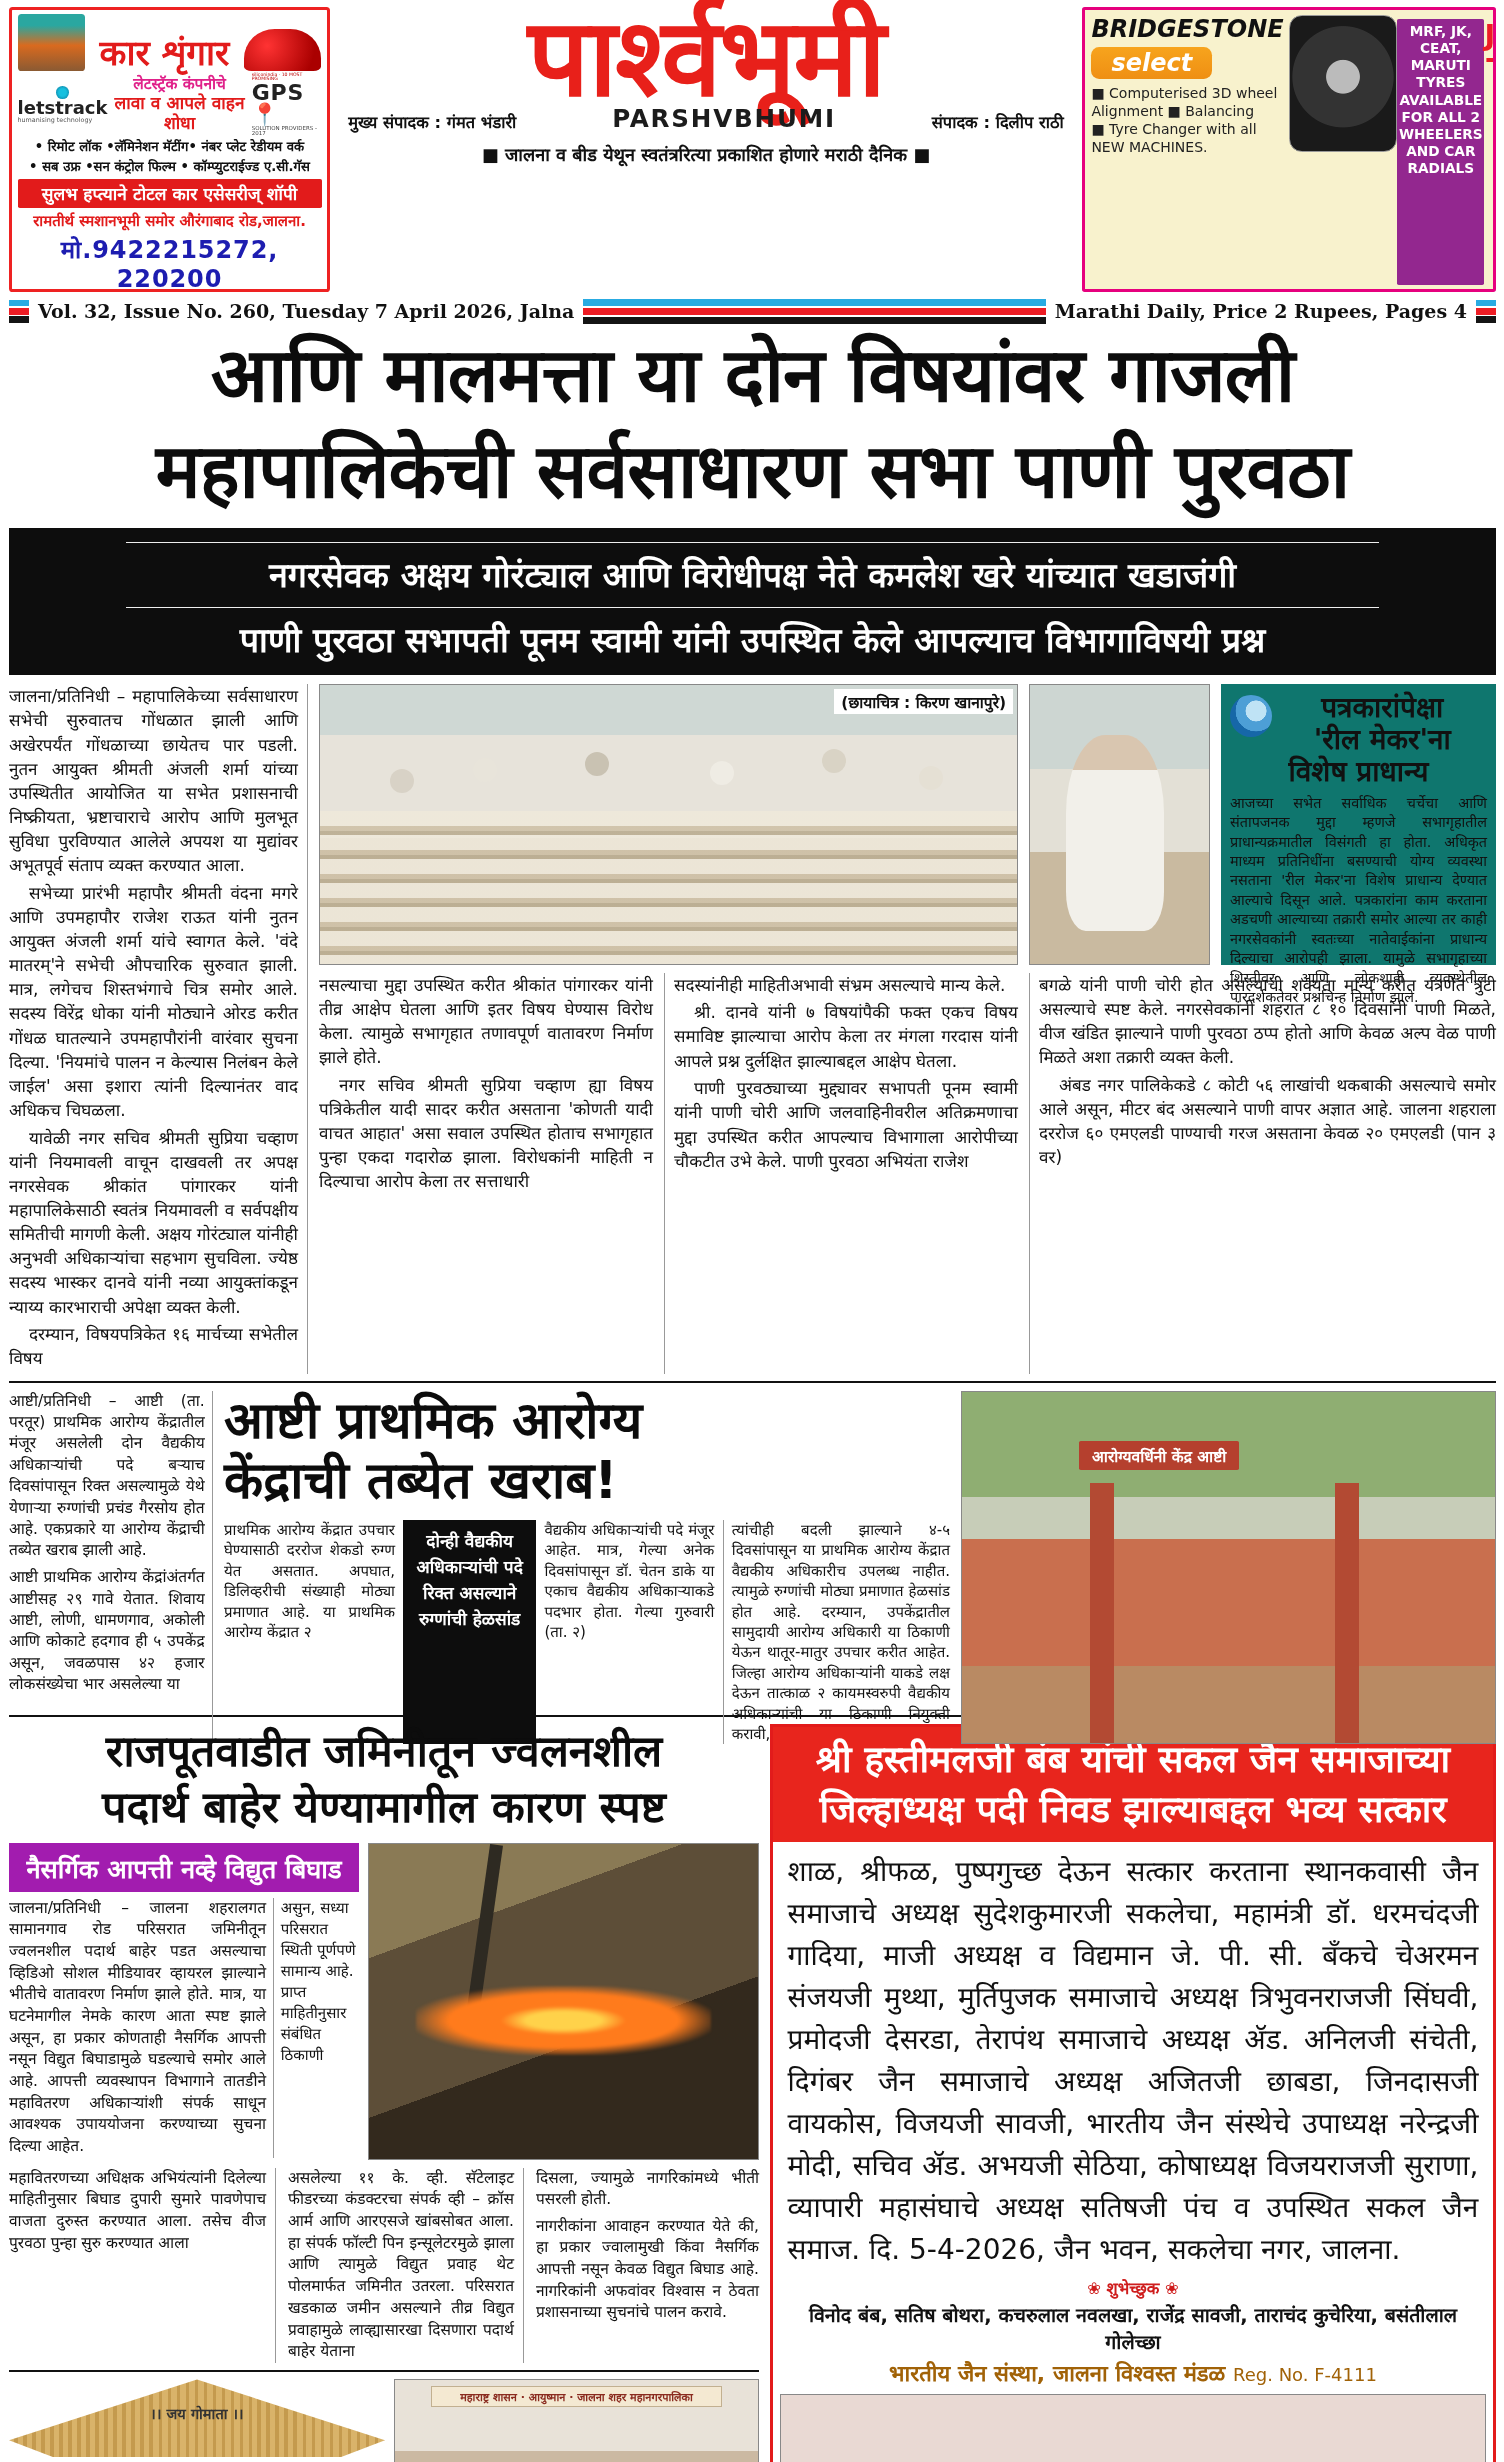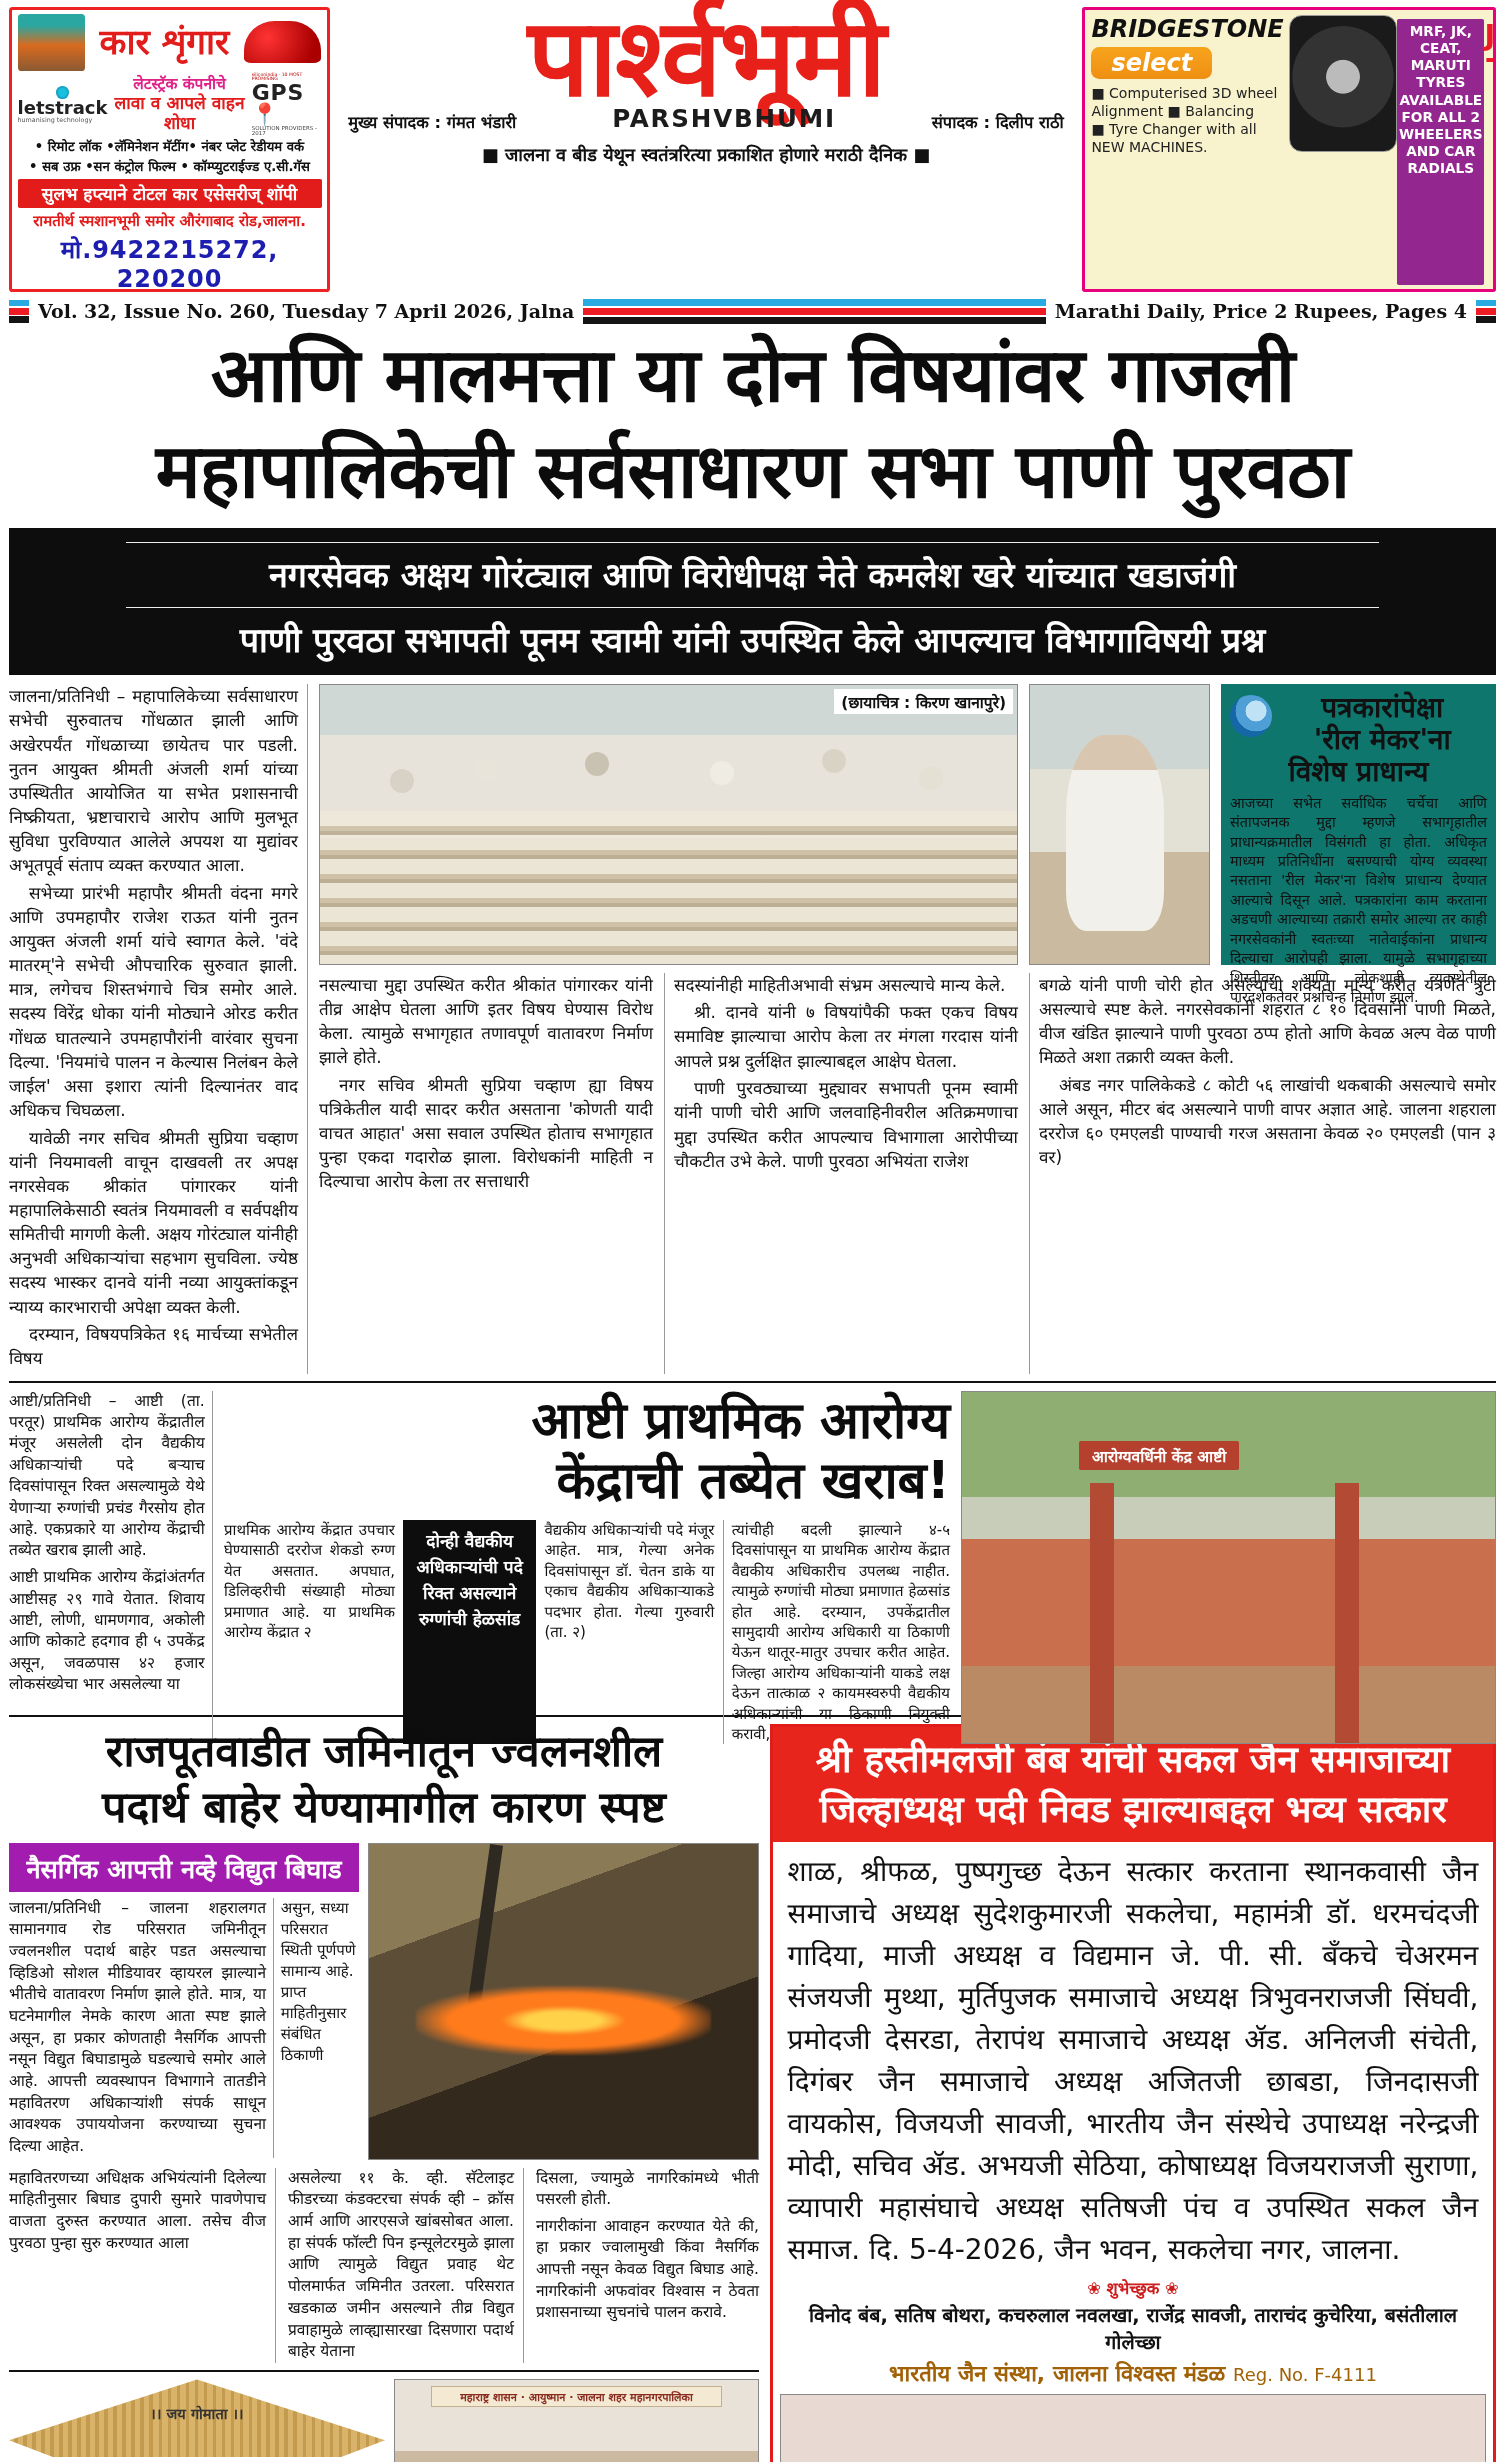--- a/index.html
+++ b/index.html
@@ -3,21 +3,21 @@
 <meta charset="utf-8">
 <style>
   * { margin:0; padding:0; box-sizing:border-box; }
   html,body { background:#e9e9e9; }
   body { font-family:"DejaVu Sans","Liberation Sans",sans-serif; color:#111; }
   .page { width:1505px; height:2462px; margin:0 auto; background:#fff; padding:7.3px 9px; overflow:hidden; position:relative; }
 
   
   .topbar { display:flex; gap:12.8px; height:285px; }
   .ad-left { width:321px; border:3.6px solid #e22; border-radius:3.6px; padding:3.6px 5.5px; display:flex; flex-direction:column; text-align:center; overflow:hidden; }
-  .adl-row1 { display:flex; align-items:center; justify-content:space-between; height:67px; }
+  .adl-row1 { display:flex; align-items:flex-end; justify-content:space-between; height:67px; }
   .truck-ph { width:67px; height:57px; border-radius:3.6px; background:linear-gradient(180deg,#2aa7a0 20%,#d96a1f 55%,#8a5a33 100%); }
   .car-ph { width:77px; height:42px; border-radius:40% 40% 10% 10%/70% 70% 10% 10%; background:radial-gradient(circle at 30% 40%,#f33,#a00 80%); }
   .adl-title { color:#e21b1b; font-weight:bold; font-size:35px; line-height:1; }
   .adl-row2 { display:flex; align-items:center; justify-content:space-between; margin-top:1.8px; }
   .letstrack { text-align:left; line-height:1; }
   .letstrack .lt { font-weight:bold; font-size:18px; color:#222; }
   .letstrack .lt-sub { font-size:6.4px; color:#555; }
   .lt-dot { width:12.8px; height:12.8px; border-radius:50%; background:radial-gradient(circle,#17c0df 40%,#0b6e92); margin:0 auto 0.9px; }
   .adl-mid { line-height:1.15; }
   .adl-mid .m1 { color:#e0218a; font-weight:bold; font-size:15.5px; }
@@ -87,21 +87,21 @@
   .l-colA { grid-column:2; grid-row:2; }
   .l-colB { grid-column:3; grid-row:2; border-left:0.9px solid #999; padding-left:9px; }
   .l-colR { grid-column:4/6; grid-row:2; border-left:0.9px solid #999; padding-left:9px; }
 
   .rule { border:0; border-top:2.7px solid #111; margin:7.3px 0; }
 
   
   .ashti { display:grid; grid-template-columns:204px 726px 1fr; column-gap:11px; height:317px; }
   .a-byline { font-size:15.5px; line-height:1.38; text-align:justify; border-right:0.9px solid #999; padding-right:7.3px; }
   .a-mid {}
-  .a-head { text-align:right; font-weight:bold; font-size:51px; line-height:1.18; color:#0c0c0c; }
+  .a-head { text-align:left; font-weight:bold; font-size:51px; line-height:1.18; color:#0c0c0c; }
   .a-row { display:flex; gap:8.2px; margin-top:9px; }
   .a-col { font-size:15px; line-height:1.36; text-align:justify; }
   .a-c1 { width:171px; }
   .a-quote { width:133px; background:#0d0d0d; color:#fff; font-weight:bold; font-size:17.3px; line-height:1.5; text-align:center; padding:9px 5.5px; }
   .a-c3 { width:170px; }
   .a-c4 { flex:1; border-left:0.9px solid #999; padding-left:8.2px; }
   .a-photo { position:relative; border:0.9px solid #888; overflow:hidden;
     background:linear-gradient(180deg,#8fae72 0 30%,#c7cdb8 30% 42%,#c96f4e 42% 78%,#b98a63 78% 100%); }
   .a-sign { position:absolute; left:22%; top:14%; background:#b5402e; color:#fff; font-weight:bold; font-size:15.5px; padding:3.6px 12.8px; border-radius:1.8px; }
   .a-pillar { position:absolute; width:24px; top:26%; bottom:0; background:#b34a33; }

